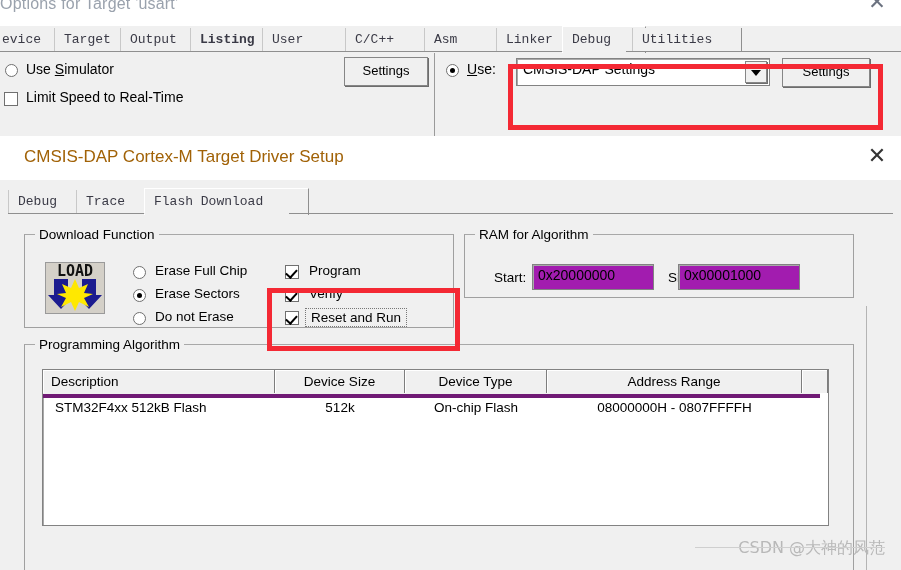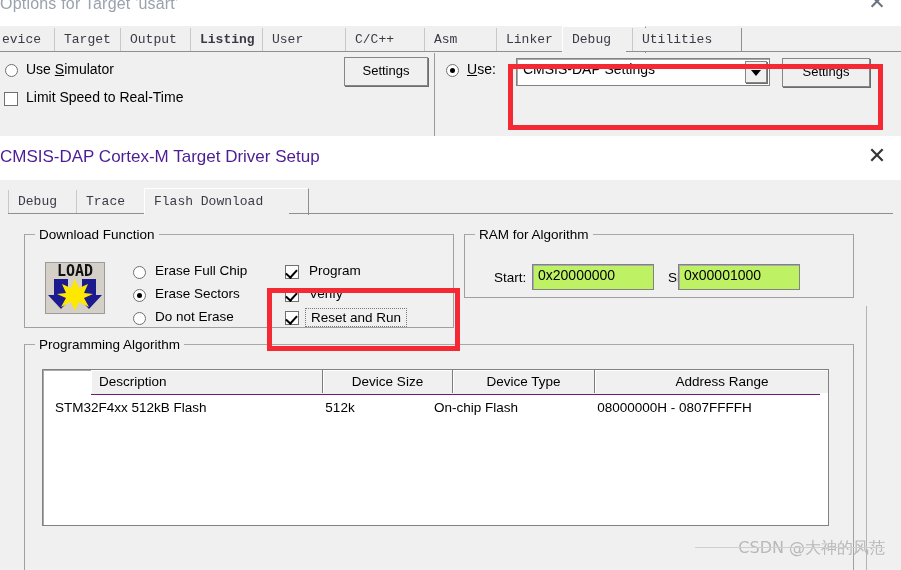--- a/index.html
+++ b/index.html
@@ -97,41 +97,41 @@
 
   
   .redbox{position:absolute;border:5px solid #f42934;box-sizing:border-box;pointer-events:none;}
 
   
   #dlg2{
     position:absolute;left:0;top:136px;width:901px;height:434px;background:#ffffff;
   }
   #dlg2-title{
     position:absolute;left:0;top:8px;height:26px;line-height:26px;
-    font-size:17px;color:#4c1d95;white-space:nowrap;
+    font-size:17px;color:#a16207;white-space:nowrap;padding-left:24px;
   }
   #dlg2-close{
     position:absolute;right:10px;top:6px;width:28px;height:28px;
     color:#333;font-size:22px;line-height:28px;text-align:center;
   }
   #dlg2-body{
     position:absolute;left:0;top:44px;width:901px;height:390px;background:#f0f0f0;
   }
 
   .group{
     position:absolute;border:1px solid #a0a0a0;border-top-color:#a8a8a8;
   }
   .group > .glabel{
     position:absolute;top:-8px;left:10px;background:#f0f0f0;
     padding:0 4px;font-size:13.5px;color:#000;white-space:nowrap;
   }
 
   .lbl{position:absolute;white-space:nowrap;font-size:13.5px;}
   .field{
-    position:absolute;background:#bef264;border:1px solid #828282;
+    position:absolute;background:#a21caf;border:1px solid #828282;
     box-shadow:inset 1px 1px 0 #a9a9a9;
     text-decoration:underline;
   }
   .field .v{position:absolute;left:5px;top:2px;font-size:14px;white-space:nowrap;}
 
   
   #loadicon{
     position:absolute;background:#d4d0c8;border:1px solid #9a9a9a;
     overflow:hidden;
   }
@@ -139,21 +139,21 @@
     position:absolute;left:0;top:1px;width:100%;text-align:center;
     font-family:"DejaVu Sans Mono", monospace;font-weight:bold;font-size:15px;
     color:#111;letter-spacing:0px;line-height:14px;
   }
 
   
   .tbl{
     position:absolute;background:#ffffff;border:1px solid #828282;
     box-shadow:inset 1px 1px 0 #a9a9a9;overflow:hidden;
   }
-  .thead{position:absolute;left:0;top:0;right:8px;height:24px;background:#f0f0f0;border-bottom:1px solid #701a75;margin-left:48px;}
+  .thead{position:absolute;left:0;top:0;right:8px;height:24px;background:#f0f0f0;border-bottom:4px solid #701a75;}
   .th{
     position:absolute;top:0;height:23px;line-height:23px;
     background:#f0f0f0;border-right:1px solid #7d7d7d;
     box-shadow:inset 1px 1px 0 #ffffff;
     font-size:13.5px;text-align:center;box-sizing:border-box;
   }
   .th.l{text-align:left;padding-left:8px;}
   .trow{position:absolute;left:0;right:0;height:24px;}
   .td{position:absolute;top:0;height:24px;line-height:24px;font-size:13.5px;white-space:nowrap;box-sizing:border-box;}
   .td.l{text-align:left;padding-left:12px;}

